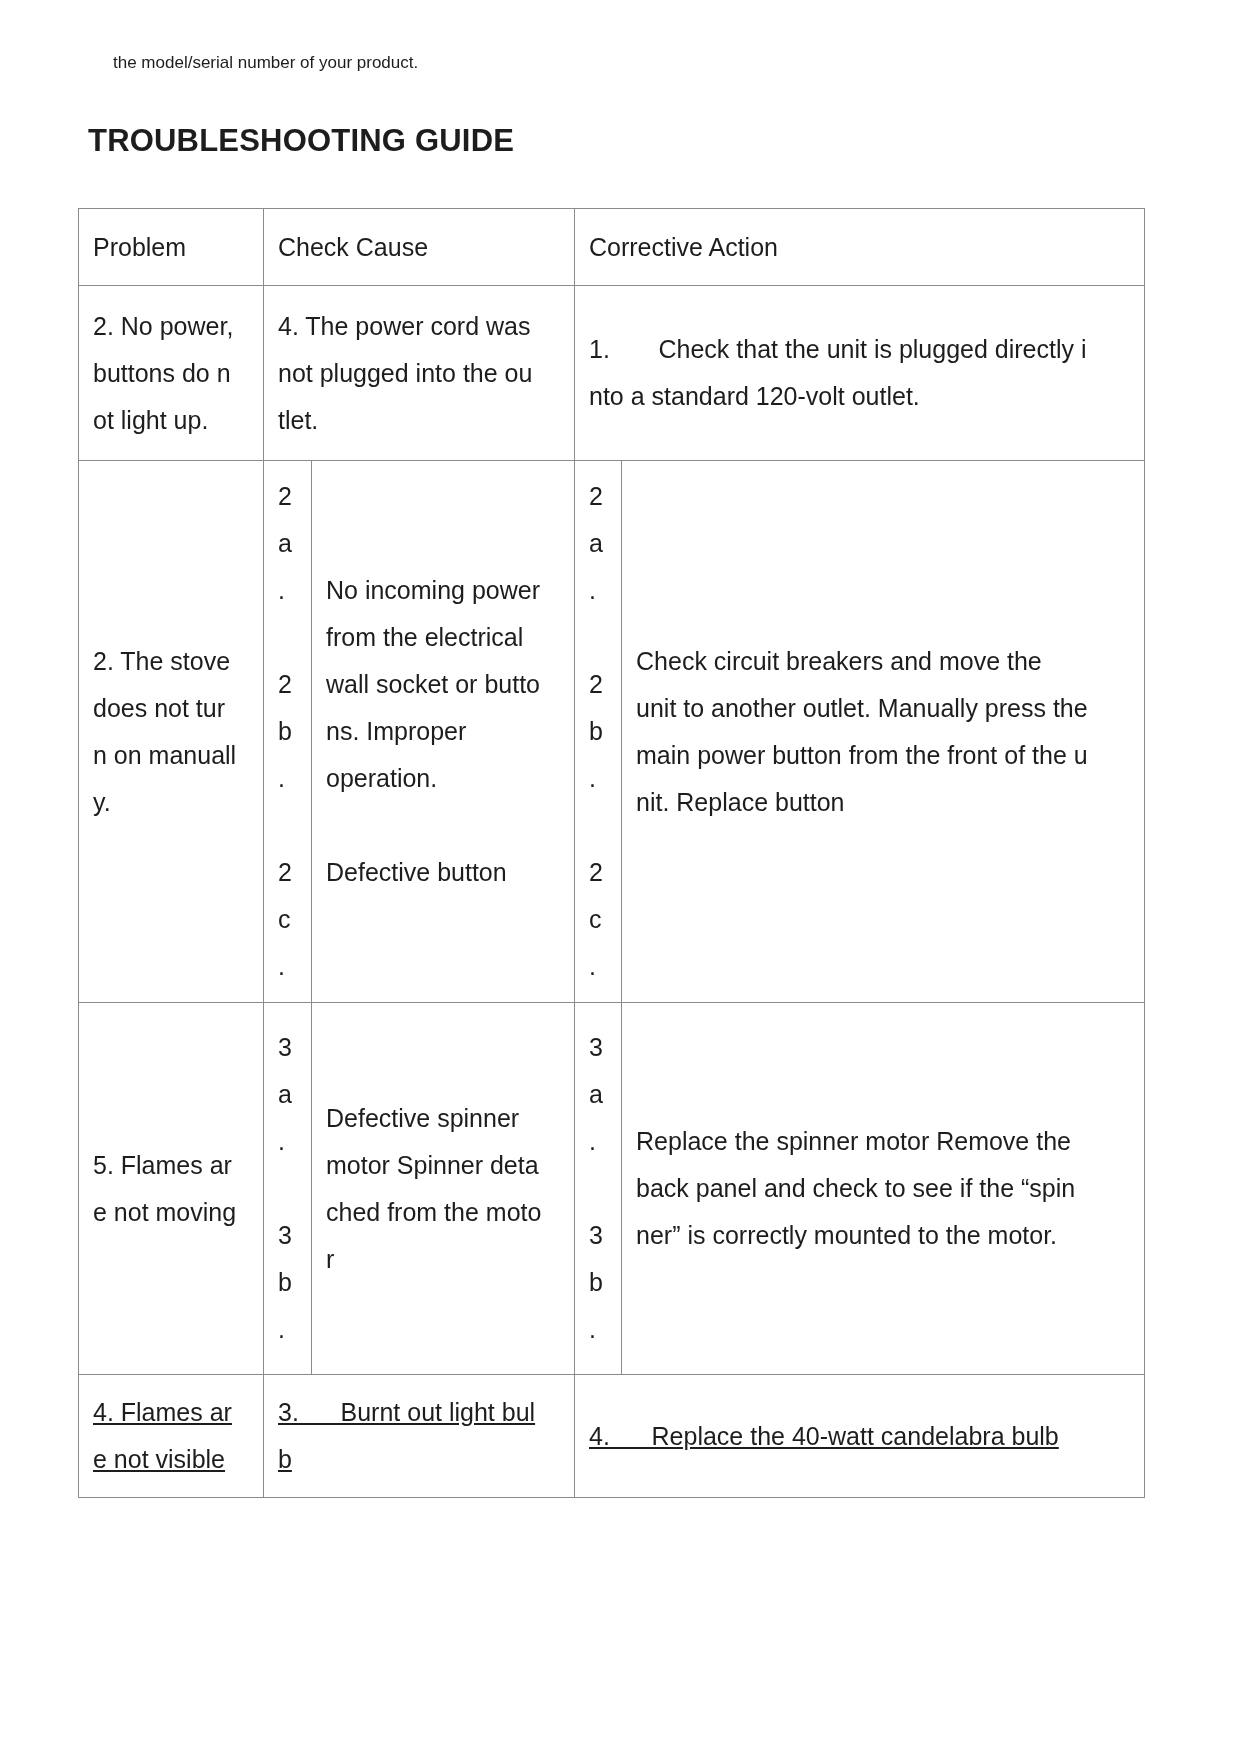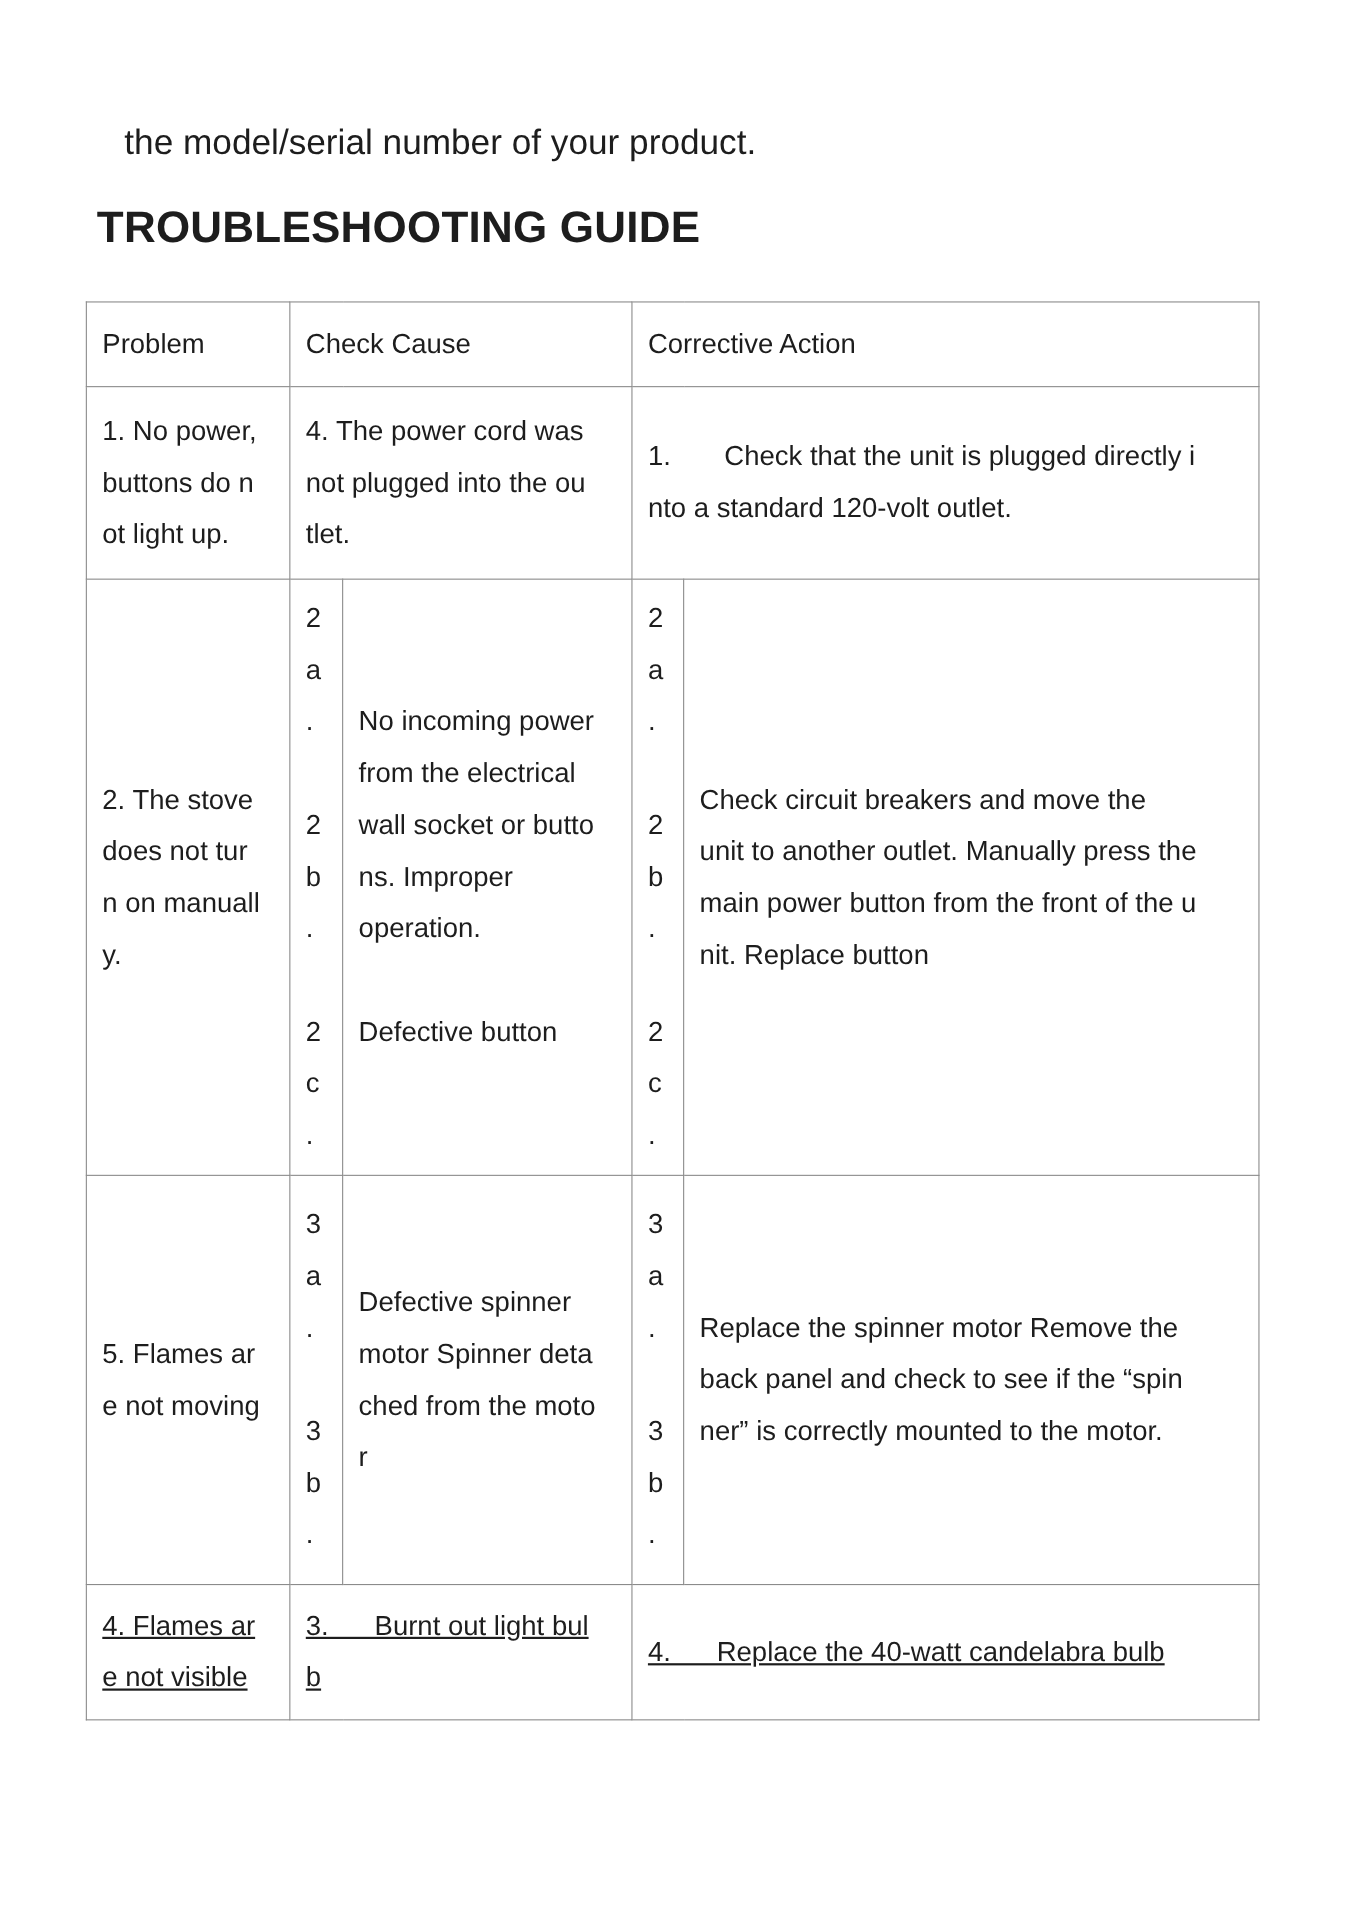--- a/index.html
+++ b/index.html
@@ -12,28 +12,28 @@
     -webkit-font-smoothing: antialiased;
   }
   .page {
     position: relative;
     width: 1240px;
     height: 1755px;
     overflow: hidden;
   }
   .intro {
     margin: 0 0 0 113px;
-    padding-top: 114px;
-    font-size: 32px;
+    padding-top: 48px;
+    font-size: 17px;
     line-height: 30px;
     white-space: pre-wrap;
   }
   .doc-heading {
     margin: 44px 0 0 88px;
-    font-size: 40px;
+    font-size: 31px;
     line-height: 38px;
     font-weight: bold;
     letter-spacing: 0.2px;
     white-space: pre-wrap;
   }
   table.ts-table {
     margin: 48px 0 0 78px;
     border-collapse: collapse;
     table-layout: fixed;
     width: 1066px;
@@ -74,21 +74,21 @@
     </colgroup>
 
     <tbody>
         <tr class="row-header">
       <td>Problem</td>
       <td colspan="2">Check Cause</td>
       <td colspan="2">Corrective Action</td>
     </tr>
 
     <tr class="row-1">
-      <td>1. No power,
+      <td>2. No power,
 buttons do n
 ot light up.</td>
       <td colspan="2">4. The power cord was
 not plugged into the ou
 tlet.</td>
       <td colspan="2">1.       Check that the unit is plugged directly i
 nto a standard 120-volt outlet.</td>
     </tr>
 
     <tr class="row-2">

